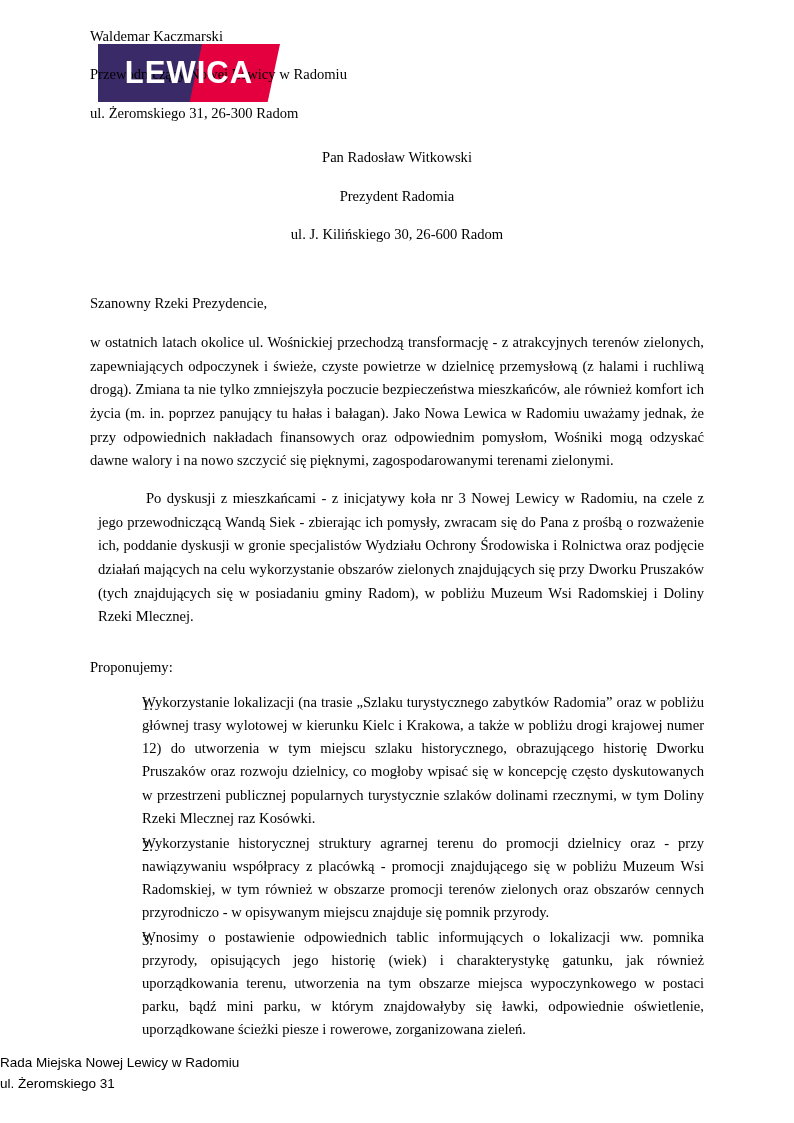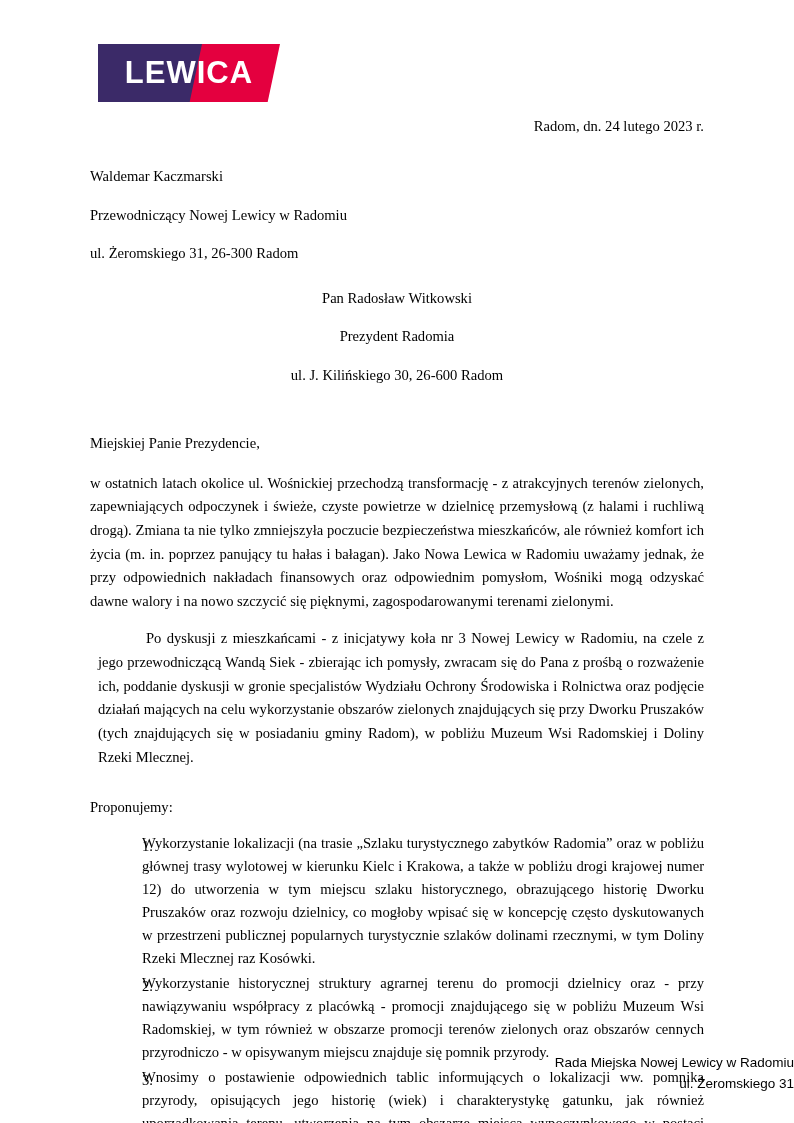--- a/index.html
+++ b/index.html
@@ -134,21 +134,21 @@
     text-align: justify;
     line-height: 1.58;
   }
 
   
   .footer {
     position: absolute;
     left: 0;
     right: 0;
     bottom: 28px;
-    text-align: right;
+    text-align: left;
     font-family: "Liberation Sans", sans-serif;
     font-size: 13.5px;
     line-height: 1.55;
     color: #000000;
   }
 </style>
 </head>
 <body>
 
 <div class="page">
@@ -156,35 +156,34 @@
   <div class="logo-wrap">
     <div class="logo-shape">
       <div class="logo-left"></div>
       <div class="logo-right"></div>
       <div class="logo-text">LEWICA</div>
     </div>
   </div>
 
   <div class="doc">
 
-    <div class="line-date">Radom, dn. 24 lutego 2023 r.</div>
 
     <div class="sender">
       <div>Waldemar Kaczmarski</div>
       <div>Przewodniczący Nowej Lewicy w Radomiu</div>
       <div>ul. Żeromskiego 31, 26-300 Radom</div>
     </div>
 
     <div class="recipient">
       <div>Pan Radosław Witkowski</div>
       <div>Prezydent Radomia</div>
       <div>ul. J. Kilińskiego 30, 26-600 Radom</div>
     </div>
 
-    <div class="salutation">Miejskiej Panie Prezydencie,</div>
+    <div class="salutation">Szanowny Rzeki Prezydencie,</div>
 
     <p class="body-par">w ostatnich latach okolice ul. Wośnickiej przechodzą transformację - z atrakcyjnych terenów zielonych, zapewniających odpoczynek i świeże, czyste powietrze w dzielnicę przemysłową (z halami i ruchliwą drogą). Zmiana ta nie tylko zmniejszyła poczucie bezpieczeństwa mieszkańców, ale również komfort ich życia (m. in. poprzez panujący tu hałas i bałagan). Jako Nowa Lewica w Radomiu uważamy jednak, że przy odpowiednich nakładach finansowych oraz odpowiednim pomysłom, Wośniki mogą odzyskać dawne walory i na nowo szczycić się pięknymi, zagospodarowanymi terenami zielonymi.</p>
     <p class="body-par indent">Po dyskusji z mieszkańcami - z inicjatywy koła nr 3 Nowej Lewicy w Radomiu, na czele z jego przewodniczącą Wandą Siek - zbierając ich pomysły, zwracam się do Pana z prośbą o rozważenie ich, poddanie dyskusji w gronie specjalistów Wydziału Ochrony Środowiska i Rolnictwa oraz podjęcie działań mających na celu wykorzystanie obszarów zielonych znajdujących się przy Dworku Pruszaków (tych znajdujących się w posiadaniu gminy Radom), w pobliżu Muzeum Wsi Radomskiej i Doliny Rzeki Mlecznej.</p>
 
     <div class="proponujemy">Proponujemy:</div>
 
     <ol class="points">
       <li>
         <span class="num">1.</span>
         <span class="txt">Wykorzystanie lokalizacji (na trasie „Szlaku turystycznego zabytków Radomia” oraz w pobliżu głównej trasy wylotowej w kierunku Kielc i Krakowa, a także w pobliżu drogi krajowej numer 12) do utworzenia w tym miejscu szlaku historycznego, obrazującego historię Dworku Pruszaków oraz rozwoju dzielnicy, co mogłoby wpisać się w koncepcję często dyskutowanych w przestrzeni publicznej popularnych turystycznie szlaków dolinami rzecznymi, w tym Doliny Rzeki Mlecznej raz Kosówki.</span>

